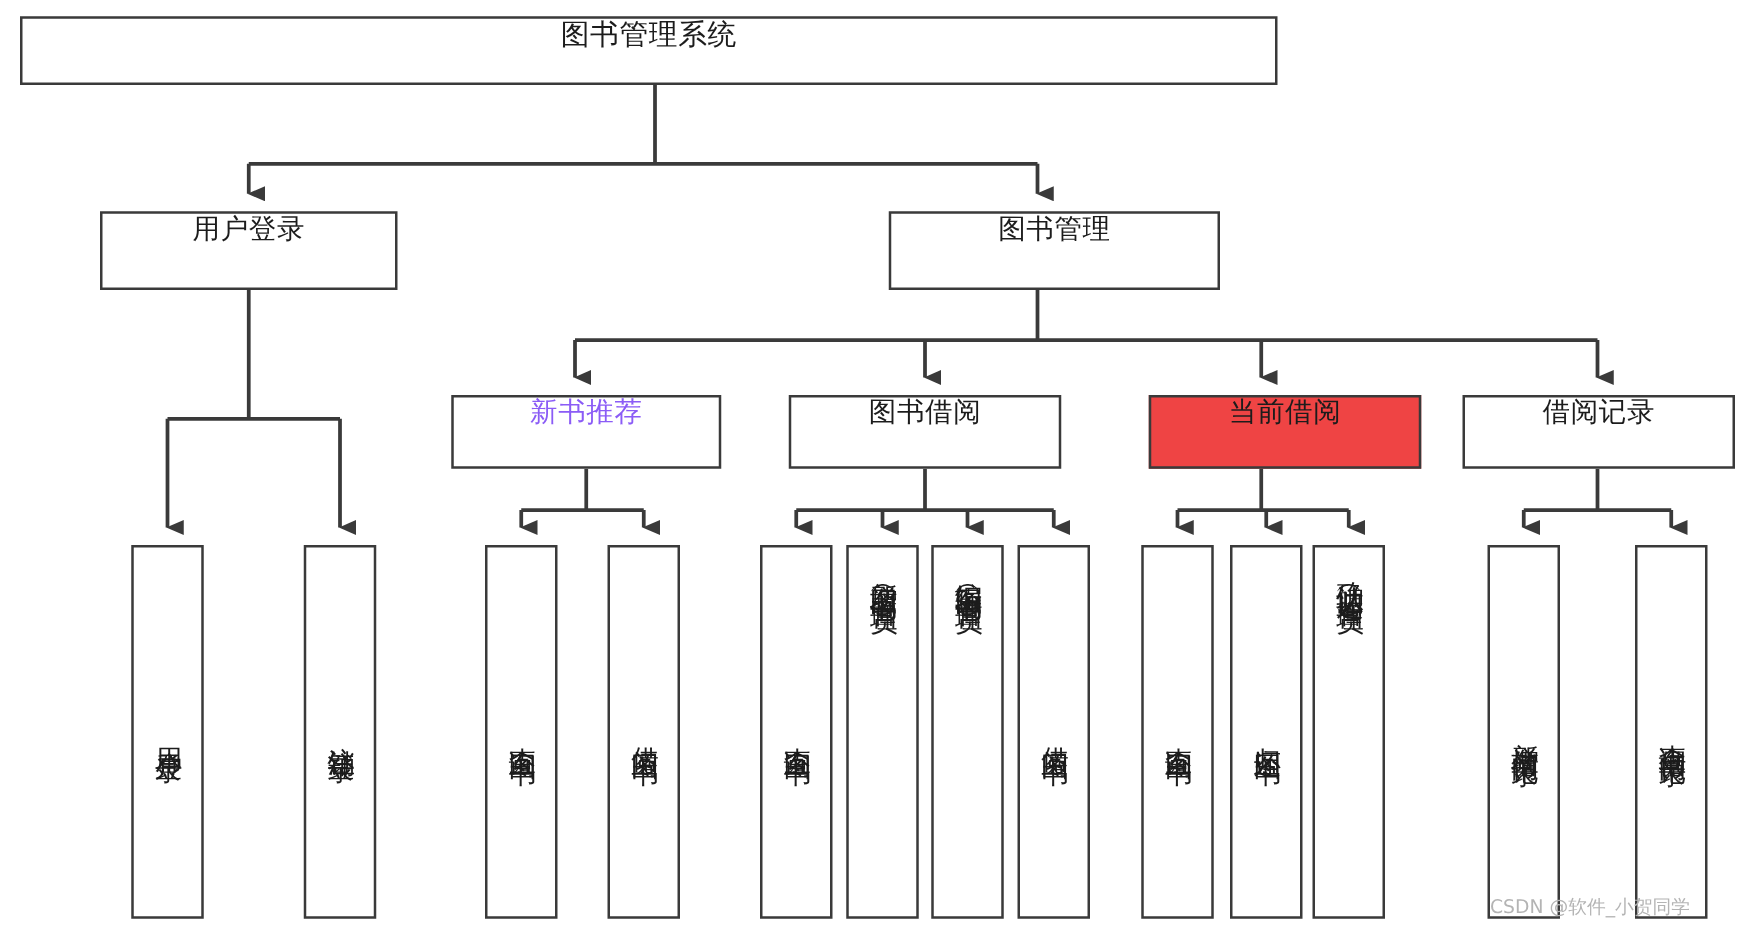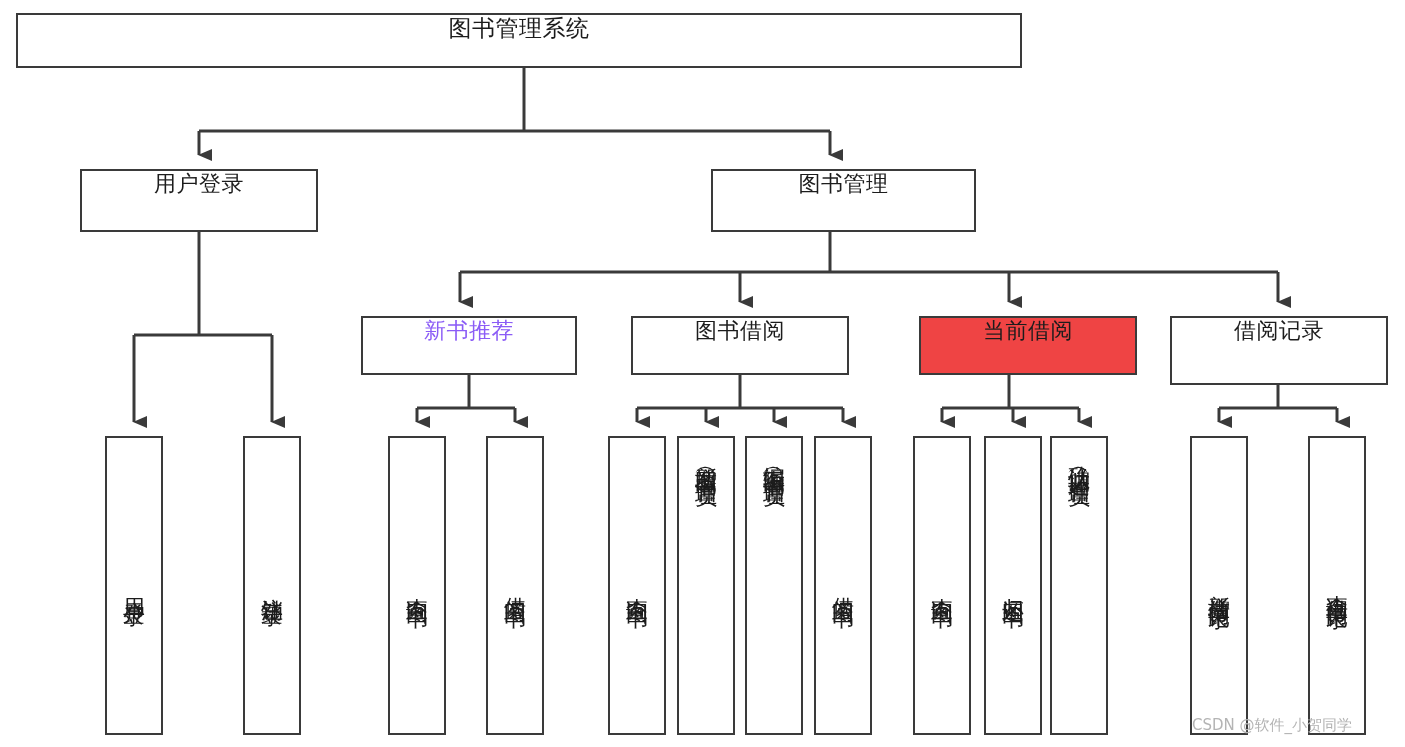--- a/index.html
+++ b/index.html
@@ -146,21 +146,21 @@
 
   <div class="node horiz" style="left: 361px; top: 316px; width: 216px; height: 59px; border-color: rgb(58, 58, 58); background: rgb(255, 255, 255); color: #8b5cf6;">
     <span class="label">新书推荐</span>
   </div>
   <div class="node horiz" style="left: 631px; top: 316px; width: 218px; height: 59px; border-color: rgb(58, 58, 58); background: rgb(255, 255, 255); color: rgb(28, 28, 28);">
     <span class="label">图书借阅</span>
   </div>
   <div class="node horiz" style="left: 900px; top: 316px; width: 218px; height: 59px; border-color: rgb(58, 58, 58); background: #ef4444; color: rgb(28, 28, 28); margin-left: 19px;">
     <span class="label">当前借阅</span>
   </div>
-  <div class="node horiz" style="left: 1170px; top: 316px; width: 218px; height: 69px; border-color: rgb(58, 58, 58); background: rgb(255, 255, 255); color: rgb(28, 28, 28);">
+  <div class="node horiz" style="left: 1170px; top: 316px; width: 218px; height: 59px; border-color: rgb(58, 58, 58); background: rgb(255, 255, 255); color: rgb(28, 28, 28);">
     <span class="label">借阅记录</span>
   </div>
 
   <div class="node vert center" style="left: 105px; top: 436px; width: 58px; height: 299px; border-color: rgb(58, 58, 58); background: rgb(255, 255, 255); color: rgb(28, 28, 28);">
     <span class="label">用户登录</span>
   </div>
   <div class="node vert center" style="left: 243px; top: 436px; width: 58px; height: 299px; border-color: rgb(58, 58, 58); background: rgb(255, 255, 255); color: rgb(28, 28, 28);">
     <span class="label">注销登录</span>
   </div>
   <div class="node vert center" style="left: 388px; top: 436px; width: 58px; height: 299px; border-color: rgb(58, 58, 58); background: rgb(255, 255, 255); color: rgb(28, 28, 28);">

